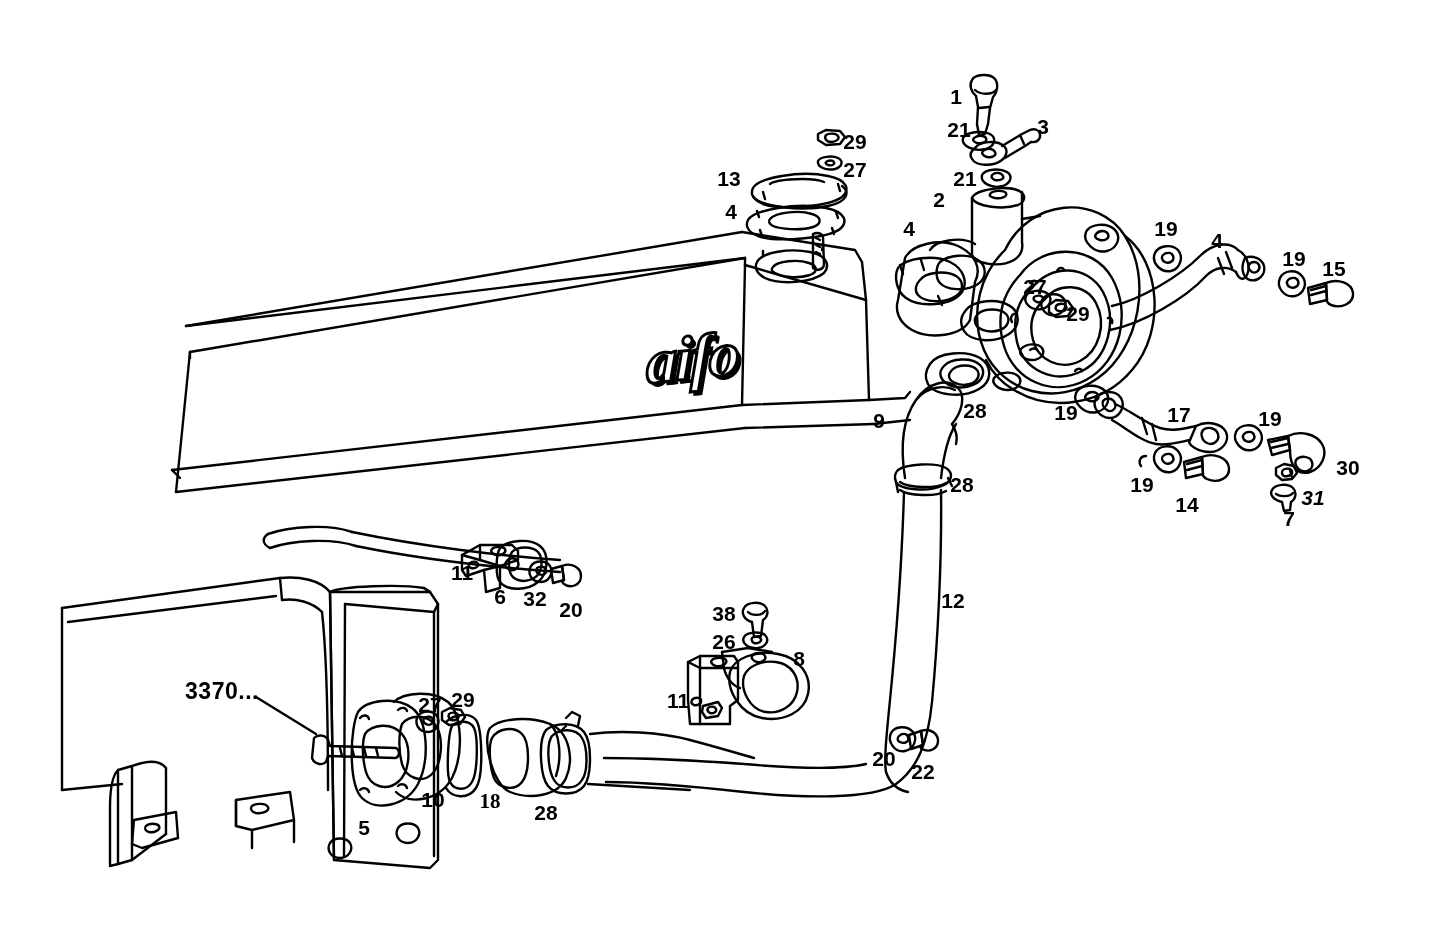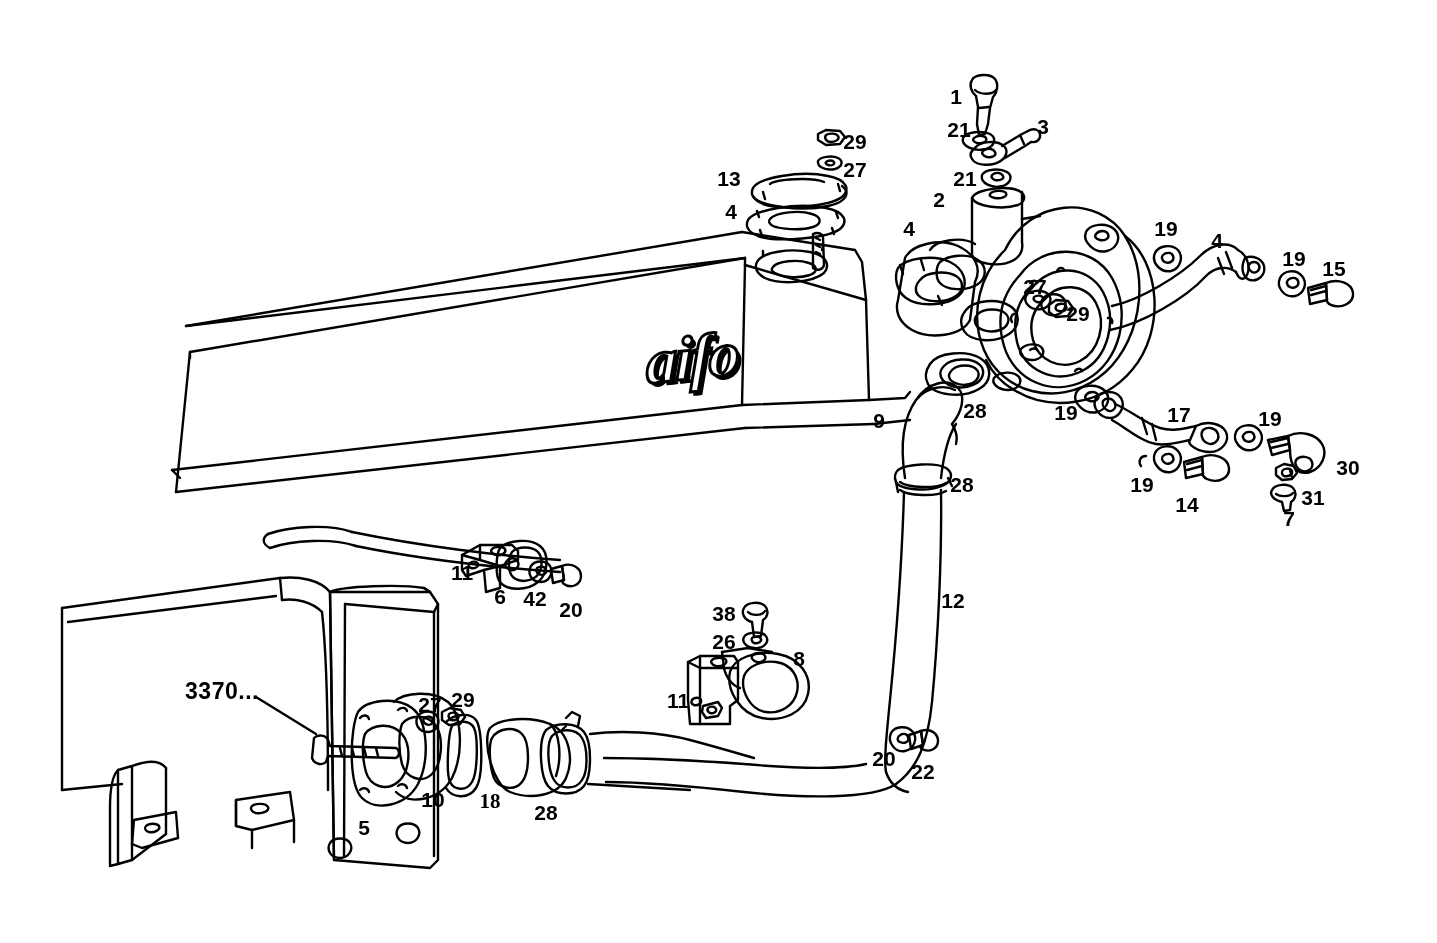--- a/index.html
+++ b/index.html
@@ -461,31 +461,31 @@
   <div class="callout" style="left:1035px; top:286px;">27</div>
   <div class="callout" style="left:1078px; top:313px;">29</div>
   <div class="callout" style="left:1166px; top:228px;">19</div>
   <div class="callout" style="left:1217px; top:240px;">4</div>
   <div class="callout" style="left:1294px; top:258px;">19</div>
   <div class="callout" style="left:1334px; top:268px;">15</div>
   <div class="callout" style="left:1066px; top:412px;">19</div>
   <div class="callout" style="left:1179px; top:414px;text-align:right;">17</div>
   <div class="callout" style="left:1270px; top:418px;">19</div>
   <div class="callout" style="left:1348px; top:451px;margin-top:16px;">30</div>
-  <div class="callout" style="left:1313px; top:497px;">31</div>
+  <div class="callout" style="left:1313px; top:497px;font-style:italic;">31</div>
   <div class="callout" style="left:1289px; top:518px;">7</div>
   <div class="callout" style="left:1142px; top:484px;">19</div>
   <div class="callout" style="left:1187px; top:504px;">14</div>
   <div class="callout" style="left:975px;  top:410px;">28</div>
   <div class="callout" style="left:879px;  top:420px;">9</div>
   <div class="callout" style="left:962px;  top:484px;">28</div>
   <div class="callout" style="left:953px;  top:600px;">12</div>
   <div class="callout" style="left:462px;  top:572px;">11</div>
   <div class="callout" style="left:500px;  top:596px;">6</div>
-  <div class="callout" style="left:535px;  top:598px;">42</div>
+  <div class="callout" style="left:535px;  top:598px;">32</div>
   <div class="callout" style="left:571px;  top:609px;">20</div>
   <div class="callout" style="left:724px;  top:613px;">38</div>
   <div class="callout" style="left:724px;  top:641px;">26</div>
   <div class="callout" style="left:799px;  top:658px;">8</div>
   <div class="callout" style="left:678px;  top:700px;">11</div>
   <div class="callout ref" style="left:222px;  top:691px;">3370...</div>
   <div class="callout" style="left:430px;  top:704px;">27</div>
   <div class="callout" style="left:463px;  top:699px;">29</div>
   <div class="callout" style="left:433px;  top:799px;">10</div>
   <div class="callout" style="left:490px;  top:801px;font-family:Liberation Serif, serif;">18</div>

